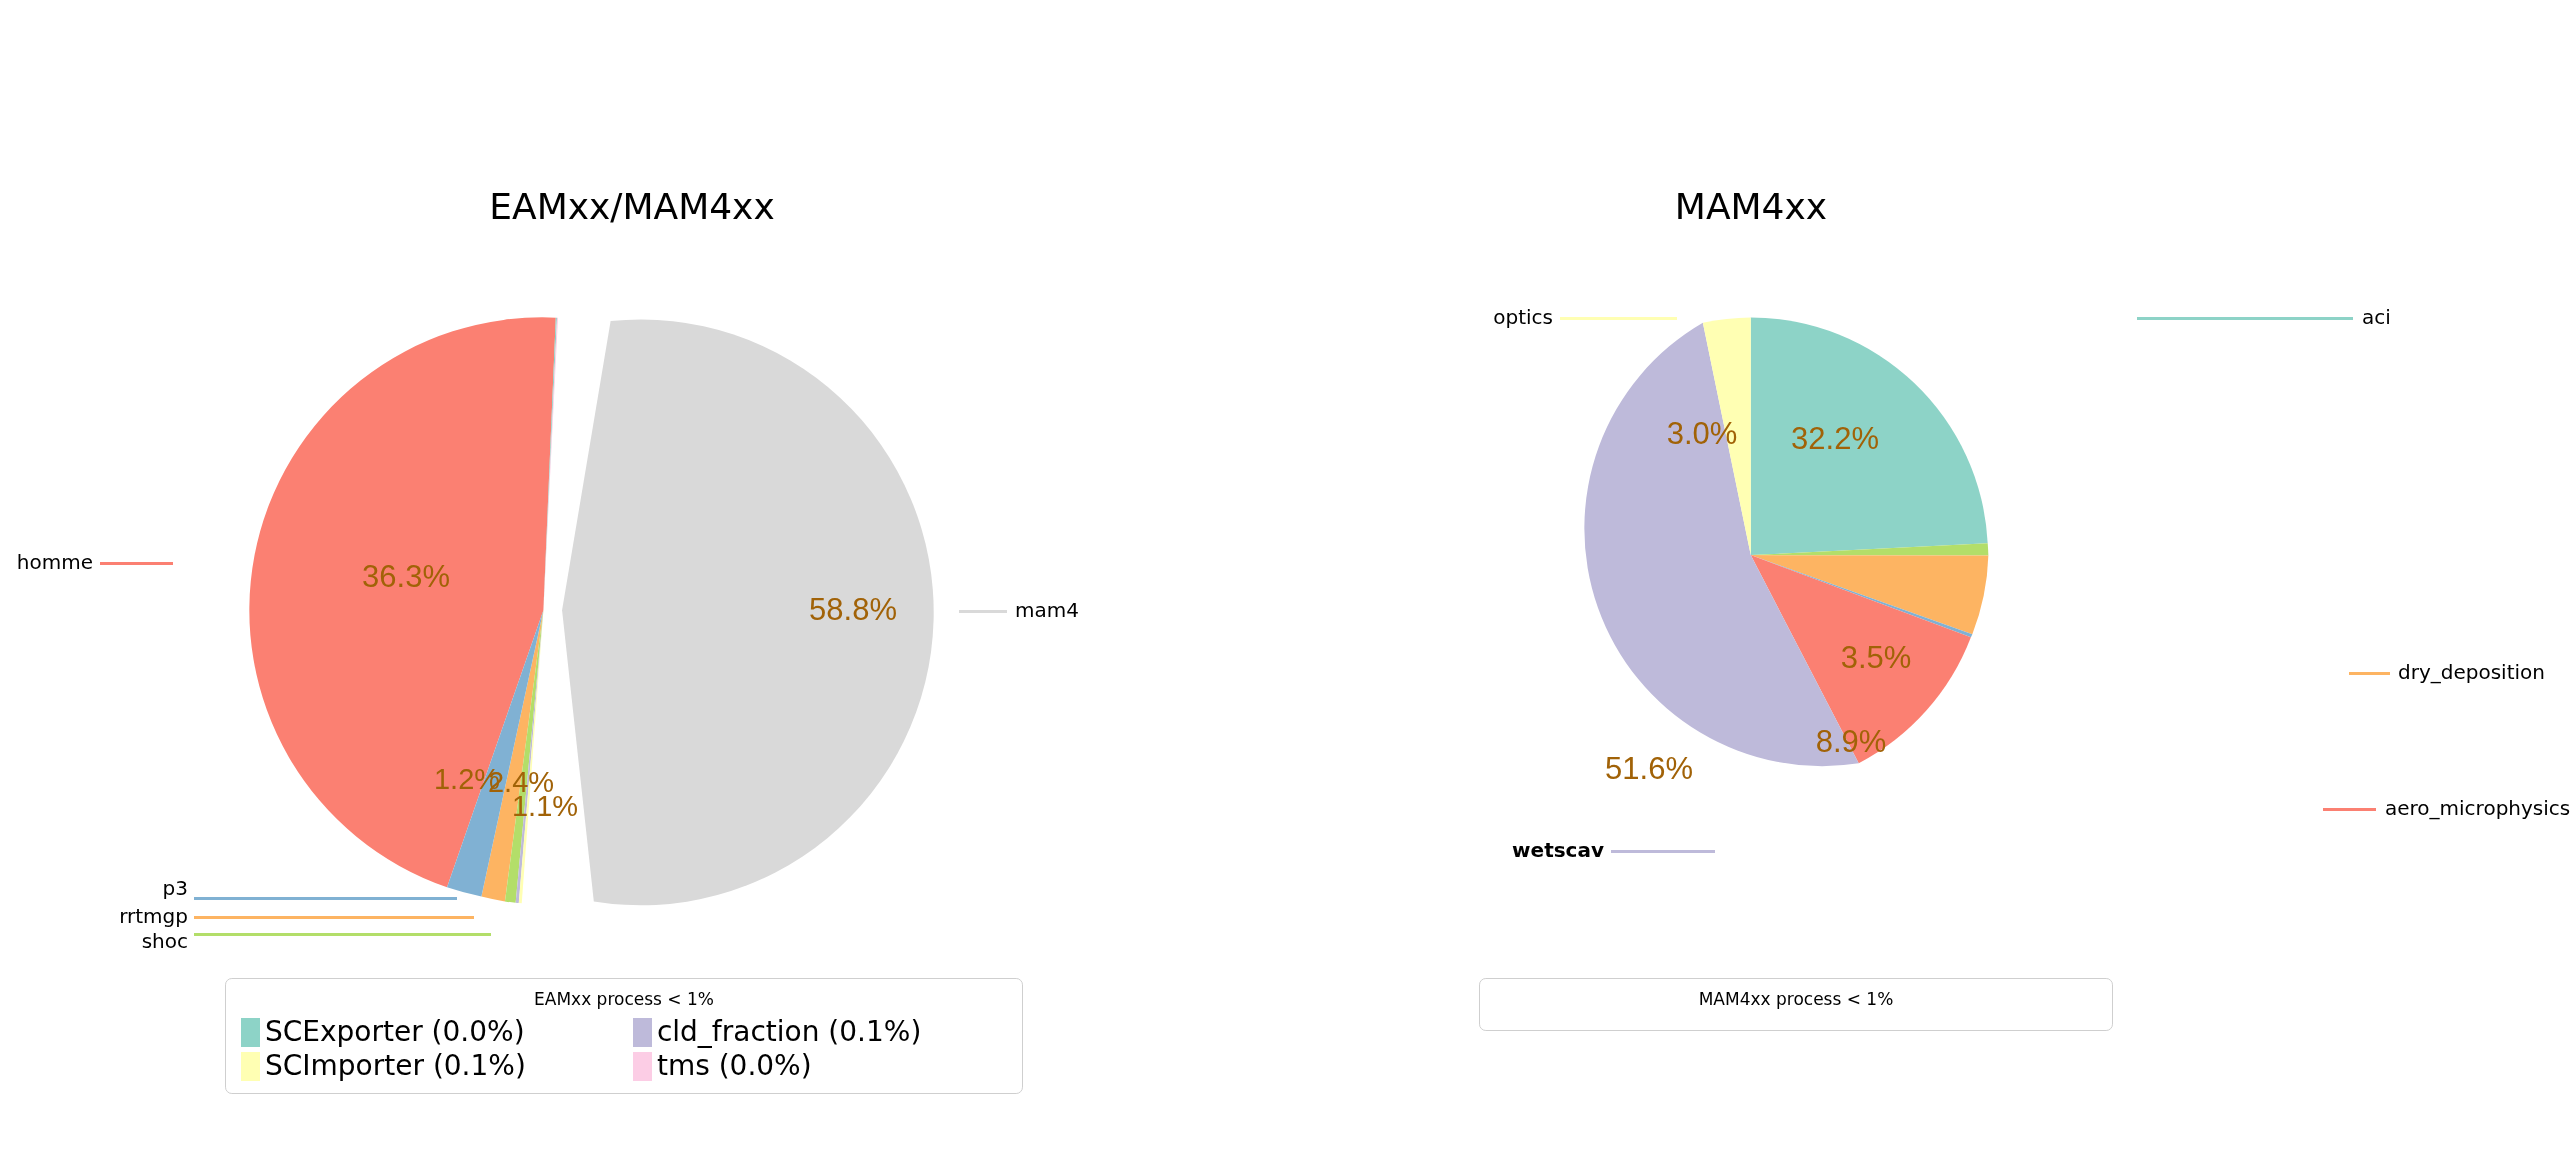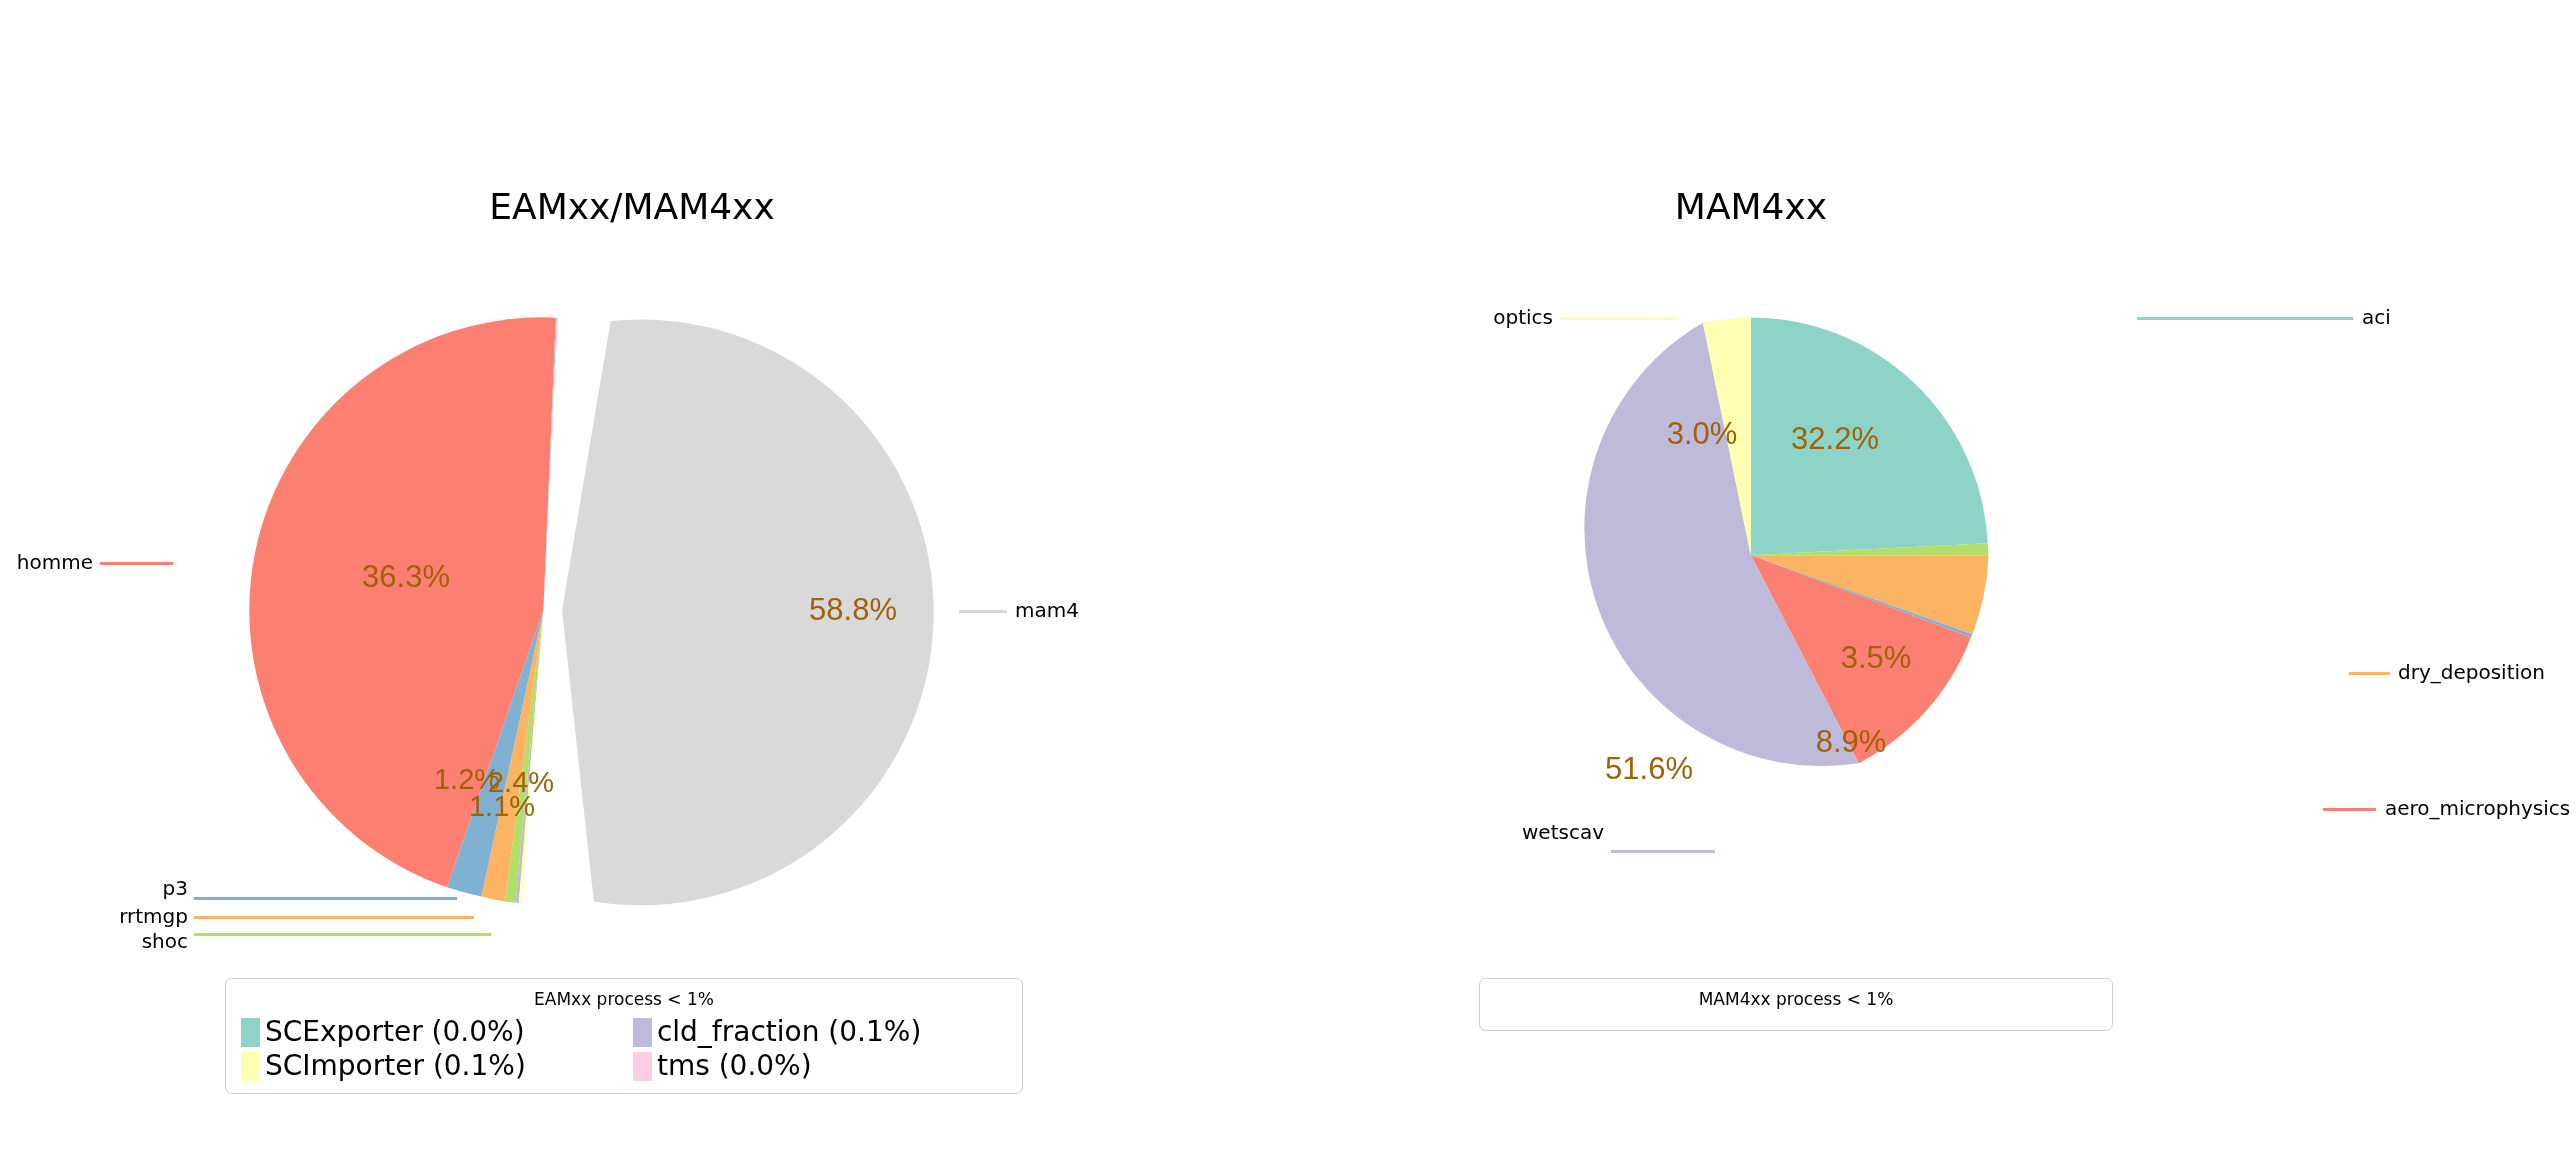--- a/index.html
+++ b/index.html
@@ -77,21 +77,21 @@
         <path fill="#ffffb3" d="M 640 700 L 611.0 1044.9 A 345 345 0 0 0 614.5 1045.1 Z"></path>
         <path fill="#8dd3c7" d="M 640 700 L 656.0 355.4 A 345 345 0 0 0 654.6 355.3 Z"></path>
         <path fill="#fccde5" d="M 640 700 L 657.2 355.5 A 345 345 0 0 0 656.0 355.4 Z"></path>
       </svg>
     </div>
 
     <div class="pct" style="left:406px;top:561px;">36.3%</div>
     <div class="pct" style="left:853px;top:594px;">58.8%</div>
     <div class="pct small" style="left:467px;top:763px;">1.2%</div>
     <div class="pct small" style="left:521px;top:766px;">2.4%</div>
-    <div class="pct small" style="left:502px;top:790px;">1.1%</div>
+    <div class="pct small" style="left:545px;top:790px;">1.1%</div>
 
     <div class="leader" style="left:100px;top:546px;width:73px;border-top-color:#fb8072;"></div>
     <div class="out-label left" style="left:93px;top:546px;">homme</div>
 
     <div class="leader" style="left:959px;top:594px;width:48px;border-top-color:#d9d9d9;"></div>
     <div class="out-label right" style="left:1015px;top:594px;">mam4</div>
 
     <div class="leader" style="left:194px;top:881px;width:263px;border-top-color:#80b1d3;"></div>
     <div class="out-label left" style="left:188px;top:872px;">p3</div>
 
@@ -159,21 +159,21 @@
     <div class="leader" style="left:849px;top:301px;width:216px;border-top-color:#8dd3c7;"></div>
     <div class="out-label right" style="left:1074px;top:301px;">aci</div>
 
     <div class="leader" style="left:1061px;top:656px;width:41px;border-top-color:#fdb462;"></div>
     <div class="out-label right" style="left:1110px;top:656px;">dry_deposition</div>
 
     <div class="leader" style="left:1035px;top:792px;width:53px;border-top-color:#fb8072;"></div>
     <div class="out-label right" style="left:1097px;top:792px;">aero_microphysics</div>
 
     <div class="leader" style="left:323px;top:834px;width:104px;border-top-color:#bebada;"></div>
-    <div class="out-label left" style="left:316px;top:816px;">wetscav</div>
+    <div class="out-label left" style="left:316px;top:834px;font-weight:bold;">wetscav</div>
 
     <div class="legend" style="left:191px;top:962px;width:634px;">
       <div class="legend-title">MAM4xx process &lt; 1%</div>
     </div>
   </div>
 
 </div>
 
 
 </body></html>

